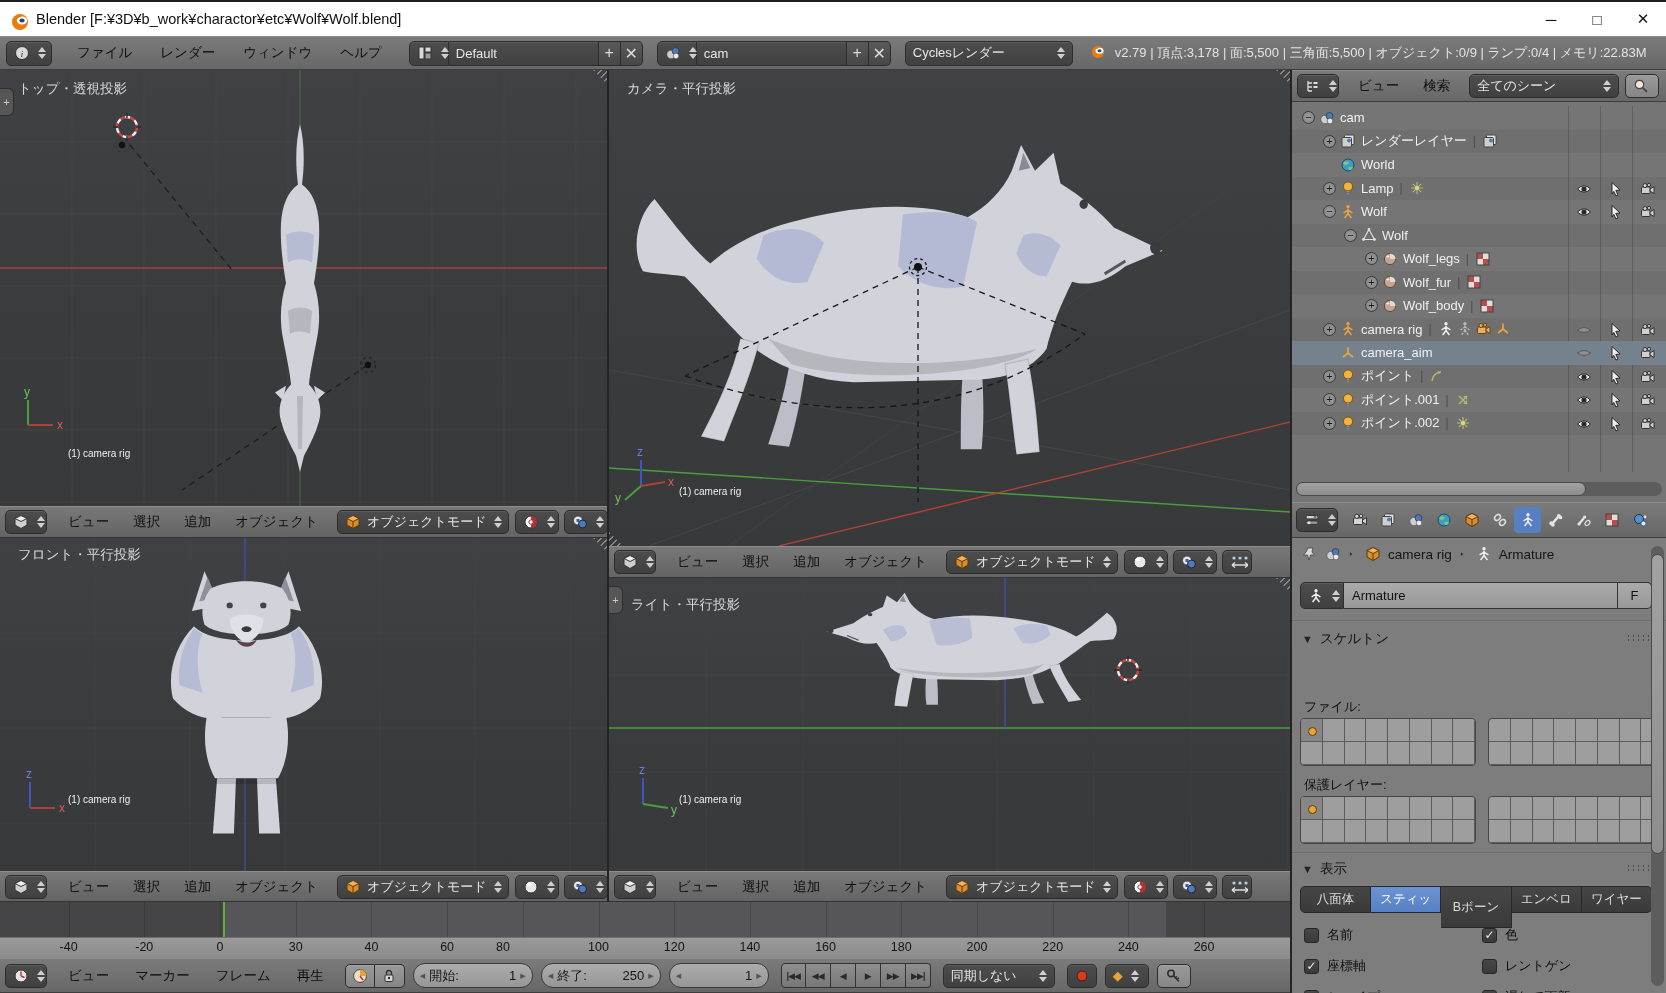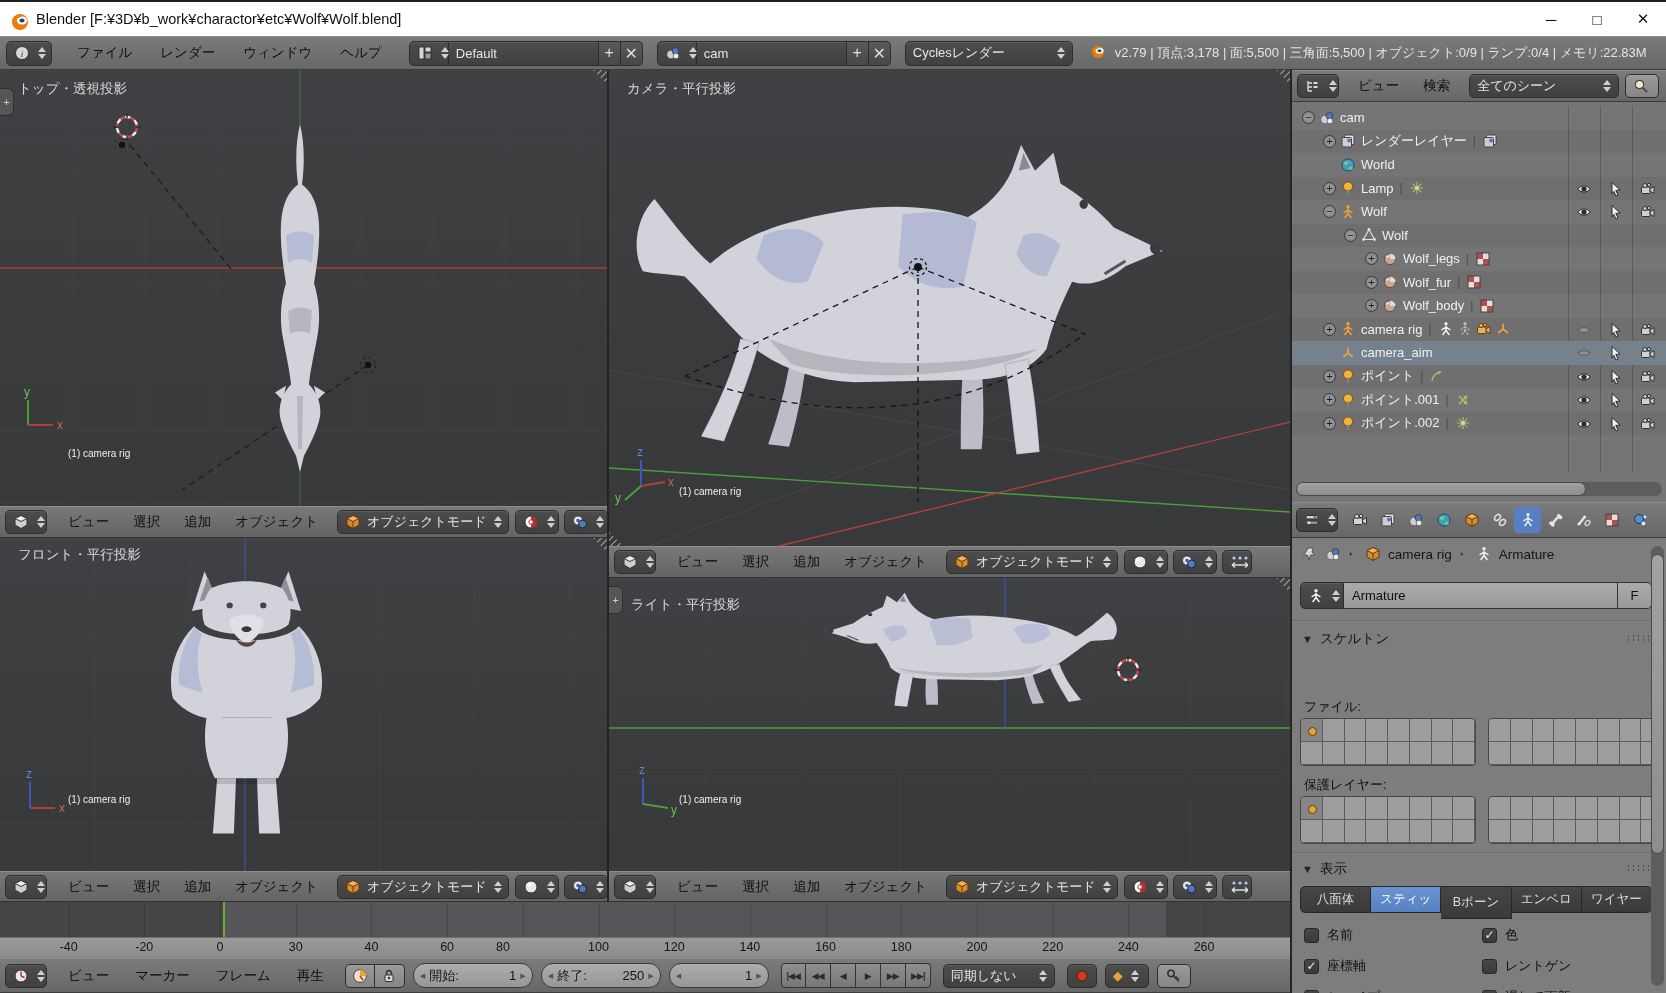--- a/index.html
+++ b/index.html
@@ -1472,21 +1472,21 @@
       </div>
       <div style="position: absolute; left: 0px; top: 350px; width: 374px; height: 2px; background: linear-gradient(rgb(95, 95, 95), rgb(143, 143, 143));"></div>
       <div style="position: absolute; left: 10px; top: 358px; display: flex; align-items: center;">
         <span style="color:#222;font-size:11px;margin-right:7px;">▼</span>
         <span class="sect-title">表示</span>
       </div>
       <div class="gripdots" style="position: absolute; right: 14px; top: 362px;"></div>
       <div style="position: absolute; left: 8px; top: 384px; display: flex; width: 352px;">
         <div class="pbtn" style="flex: 1 1 0%; height: 27px; border-radius: 5px 0px 0px 5px; font-size: 12.5px;">八面体</div>
         <div class="pbtn blue" style="flex: 1 1 0%; height: 27px; border-left: none; font-size: 12.5px;">スティッ</div>
-        <div class="pbtn" style="flex: 1 1 0%; height: 33px; border-left: none; font-size: 12.5px;">Bボーン</div>
+        <div class="pbtn" style="flex: 1 1 0%; height: 42px; border-left: none; font-size: 12.5px;">Bボーン</div>
         <div class="pbtn" style="flex: 1 1 0%; height: 27px; border-left: none; font-size: 12.5px;">エンベロ</div>
         <div class="pbtn" style="flex: 1 1 0%; height: 27px; border-left: none; border-radius: 0px 5px 5px 0px; font-size: 12.5px;">ワイヤー</div>
       </div>
       <div style="position: absolute; left: 12px; top: 424px; display: flex; align-items: center;">
         <div class="cb"></div>
         <span class="cb-label">名前</span>
       </div>
       <div style="position: absolute; left: 190px; top: 424px; display: flex; align-items: center;">
         <div class="cb checked">✓</div>
         <span class="cb-label">色</span>

